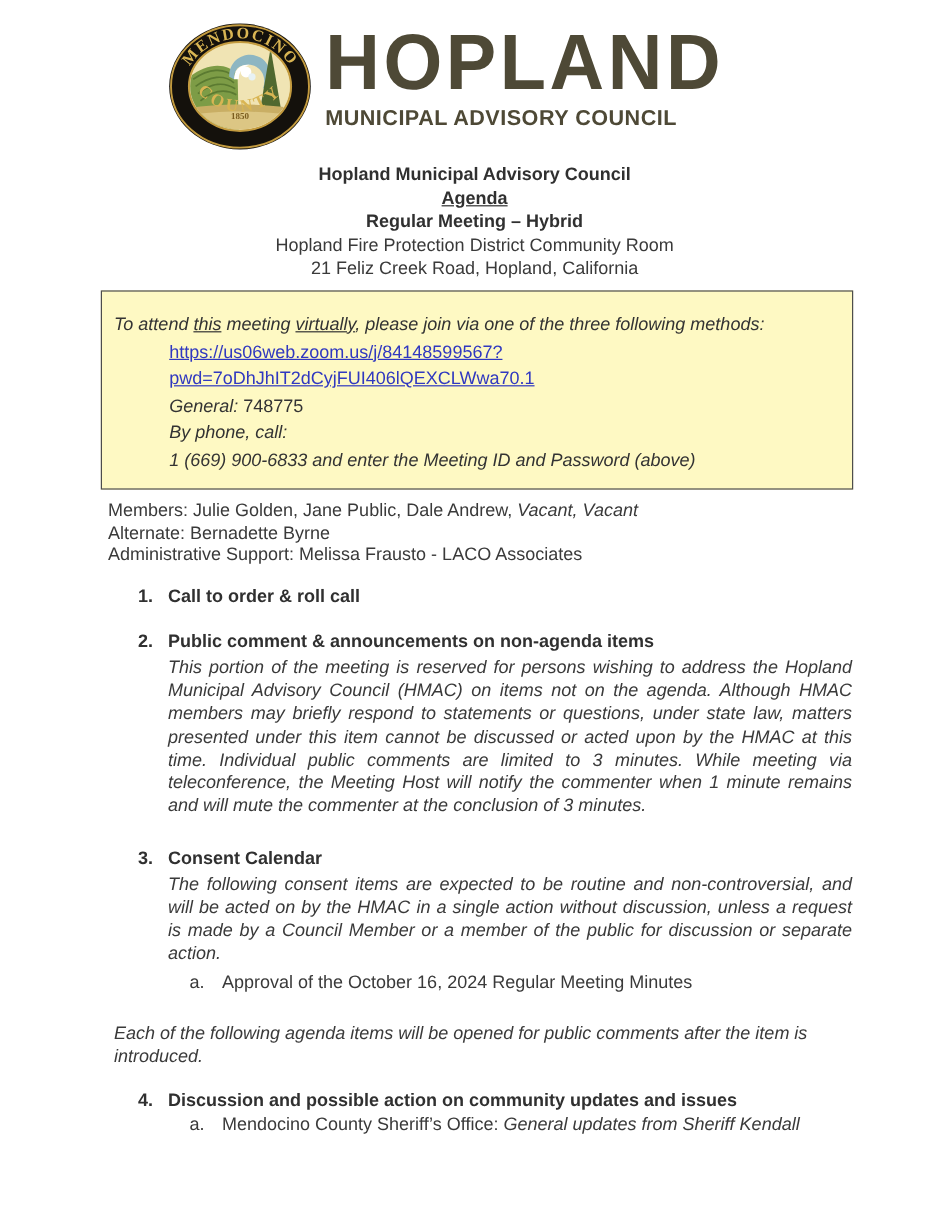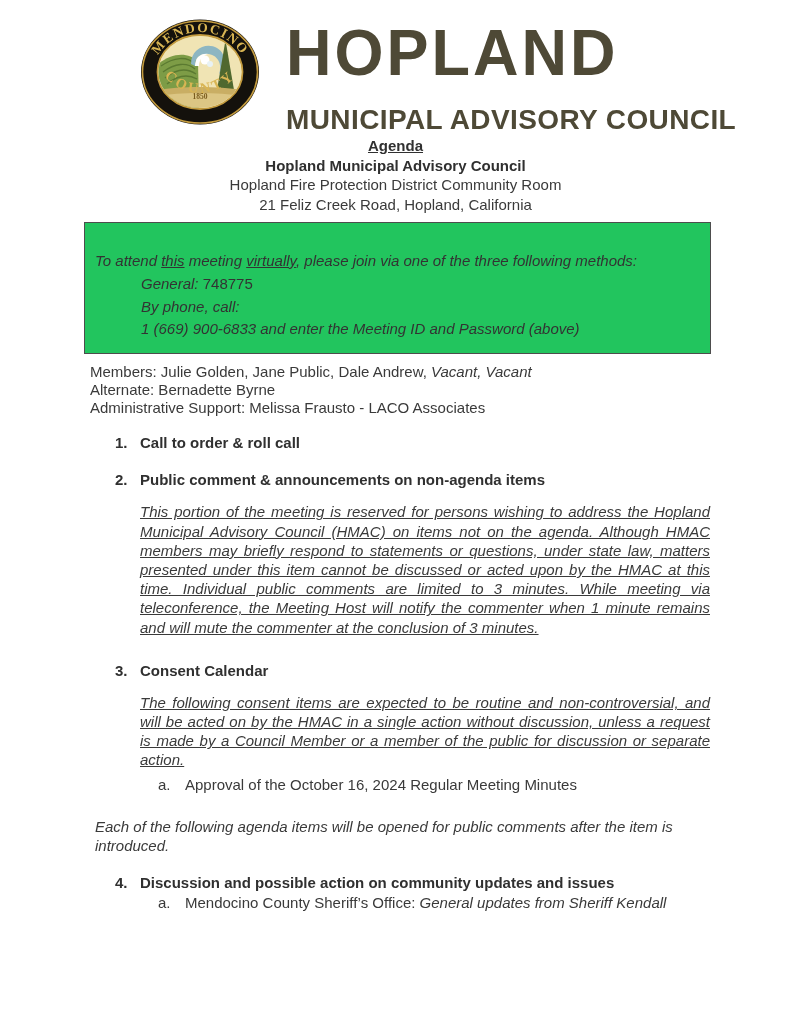--- a/index.html
+++ b/index.html
@@ -11,44 +11,44 @@
     height: 1023px;
     margin: 0 auto;
     background: #ffffff;
     overflow: hidden;
     font-size: 15px;
   }
 
   
   .header { position: relative; height: 131px; }
   .seal { position: absolute; left: 139px; top: 18px; }
-  .wordmark { position: absolute; left: 286px; top: 20px; width: 400px; }
+  .wordmark { position: absolute; left: 271px; top: 20px; width: 400px; }
   .wordmark-main {
     font-size: 63px; line-height: 63px; font-weight: 800;
     letter-spacing: 3px; color: #4e4936;
     transform: scaleY(1.04); transform-origin: top left;
     white-space: nowrap;
   }
   .wordmark-sub {
-    margin-top: 21px;
-    font-size: 28px; font-weight: 700; letter-spacing: 0.4px;
+    margin-top: 5px;
+    font-size: 18px; font-weight: 700; letter-spacing: 0.4px;
     color: #4e4936; white-space: nowrap;
   }
 
   
   .title-block { text-align: center; line-height: 19.5px; margin-top: 5px; }
   .title-block .b { font-weight: 700; color: #303030; }
   .title-block .u { text-decoration: underline; }
 
   
   .notice-box {
     margin: 8px 80px 0 84px;
     border: 1.5px solid #4d4d4d;
-    background: #22c55e;
-    padding: 26px 14px 12px 10px;
+    background: #fef9c3;
+    padding: 16px 14px 12px 10px;
     font-style: italic;
     color: #333333;
   }
   .notice-intro { line-height: 24px; }
   .notice-line { line-height: 22.6px; padding-left: 46px; }
   .notice-line.numbered { padding-left: 26px; }
   .notice-num { display: inline-block; width: 20px; }
   .u { text-decoration: underline; }
   a.doclink {
     color: #3038c0; text-decoration: underline; font-style: normal;
@@ -59,22 +59,22 @@
   
   .roster { margin: 9px 80px 0 90px; line-height: 18.2px; }
   .it { font-style: italic; }
 
   
   .agenda { margin: 17px 81px 0 90px; }
   .agenda-item { margin-bottom: 20px; }
   .agenda-title-row { display: flex; font-weight: 700; color: #303030; line-height: 17px; }
   .agenda-num { width: 25px; padding-left: 25px; flex: none; box-sizing: content-box; }
   .agenda-body {
-    margin-left: 50px; margin-top: 14px;
-    font-style: italic; text-align: justify; line-height: 19.2px; text-decoration: underline;
+    margin-left: 50px; margin-top: 4px;
+    font-style: italic; text-align: justify; line-height: 19.2px;
   }
   .sub-item { display: flex; margin-left: 68px; line-height: 17.5px; margin-top: 1px; }
   .sub-num { width: 27px; flex: none; }
   .interlude { font-style: italic; margin: 24px 0 19px 5px; line-height: 19px; }
   .gap-sm { height: 5px; }
 </style>
 </head>
 <body>
 
 <div class="page">
@@ -112,29 +112,33 @@
         </text>
       </svg>
     </div>
     <div class="wordmark">
       <div class="wordmark-main">HOPLAND</div>
       <div class="wordmark-sub">MUNICIPAL ADVISORY COUNCIL</div>
     </div>
   </div>
 
   <div class="title-block">
+    <div class="b">Hopland Municipal Advisory Council</div>
     <div class="b u">Agenda</div>
-    <div class="b">Hopland Municipal Advisory Council</div>
+    <div class="b">Regular Meeting – Hybrid</div>
     <div>Hopland Fire Protection District Community Room</div>
     <div>21 Feliz Creek Road, Hopland, California</div>
   </div>
 
   <div class="notice-box">
     <div class="notice-intro">
       <span>To attend </span><span class="u">this</span><span> meeting </span><span class="u">virtually</span><span>, please join via one of the three following methods:</span>
+    </div>
+    <div class="notice-line">
+      <a class="doclink">https://us06web.zoom.us/j/84148599567?pwd=7oDhJhIT2dCyjFUI406lQEXCLWwa70.1</a>
     </div>
     <div class="notice-line">
       <span>General: </span><span class="upright">748775</span>
     </div>
     <div class="notice-line">
       <span>By phone, call:</span>
     </div>
     <div class="notice-line">
       <span>1 (669) 900-6833 and enter the Meeting ID and Password (above)</span>
     </div>

